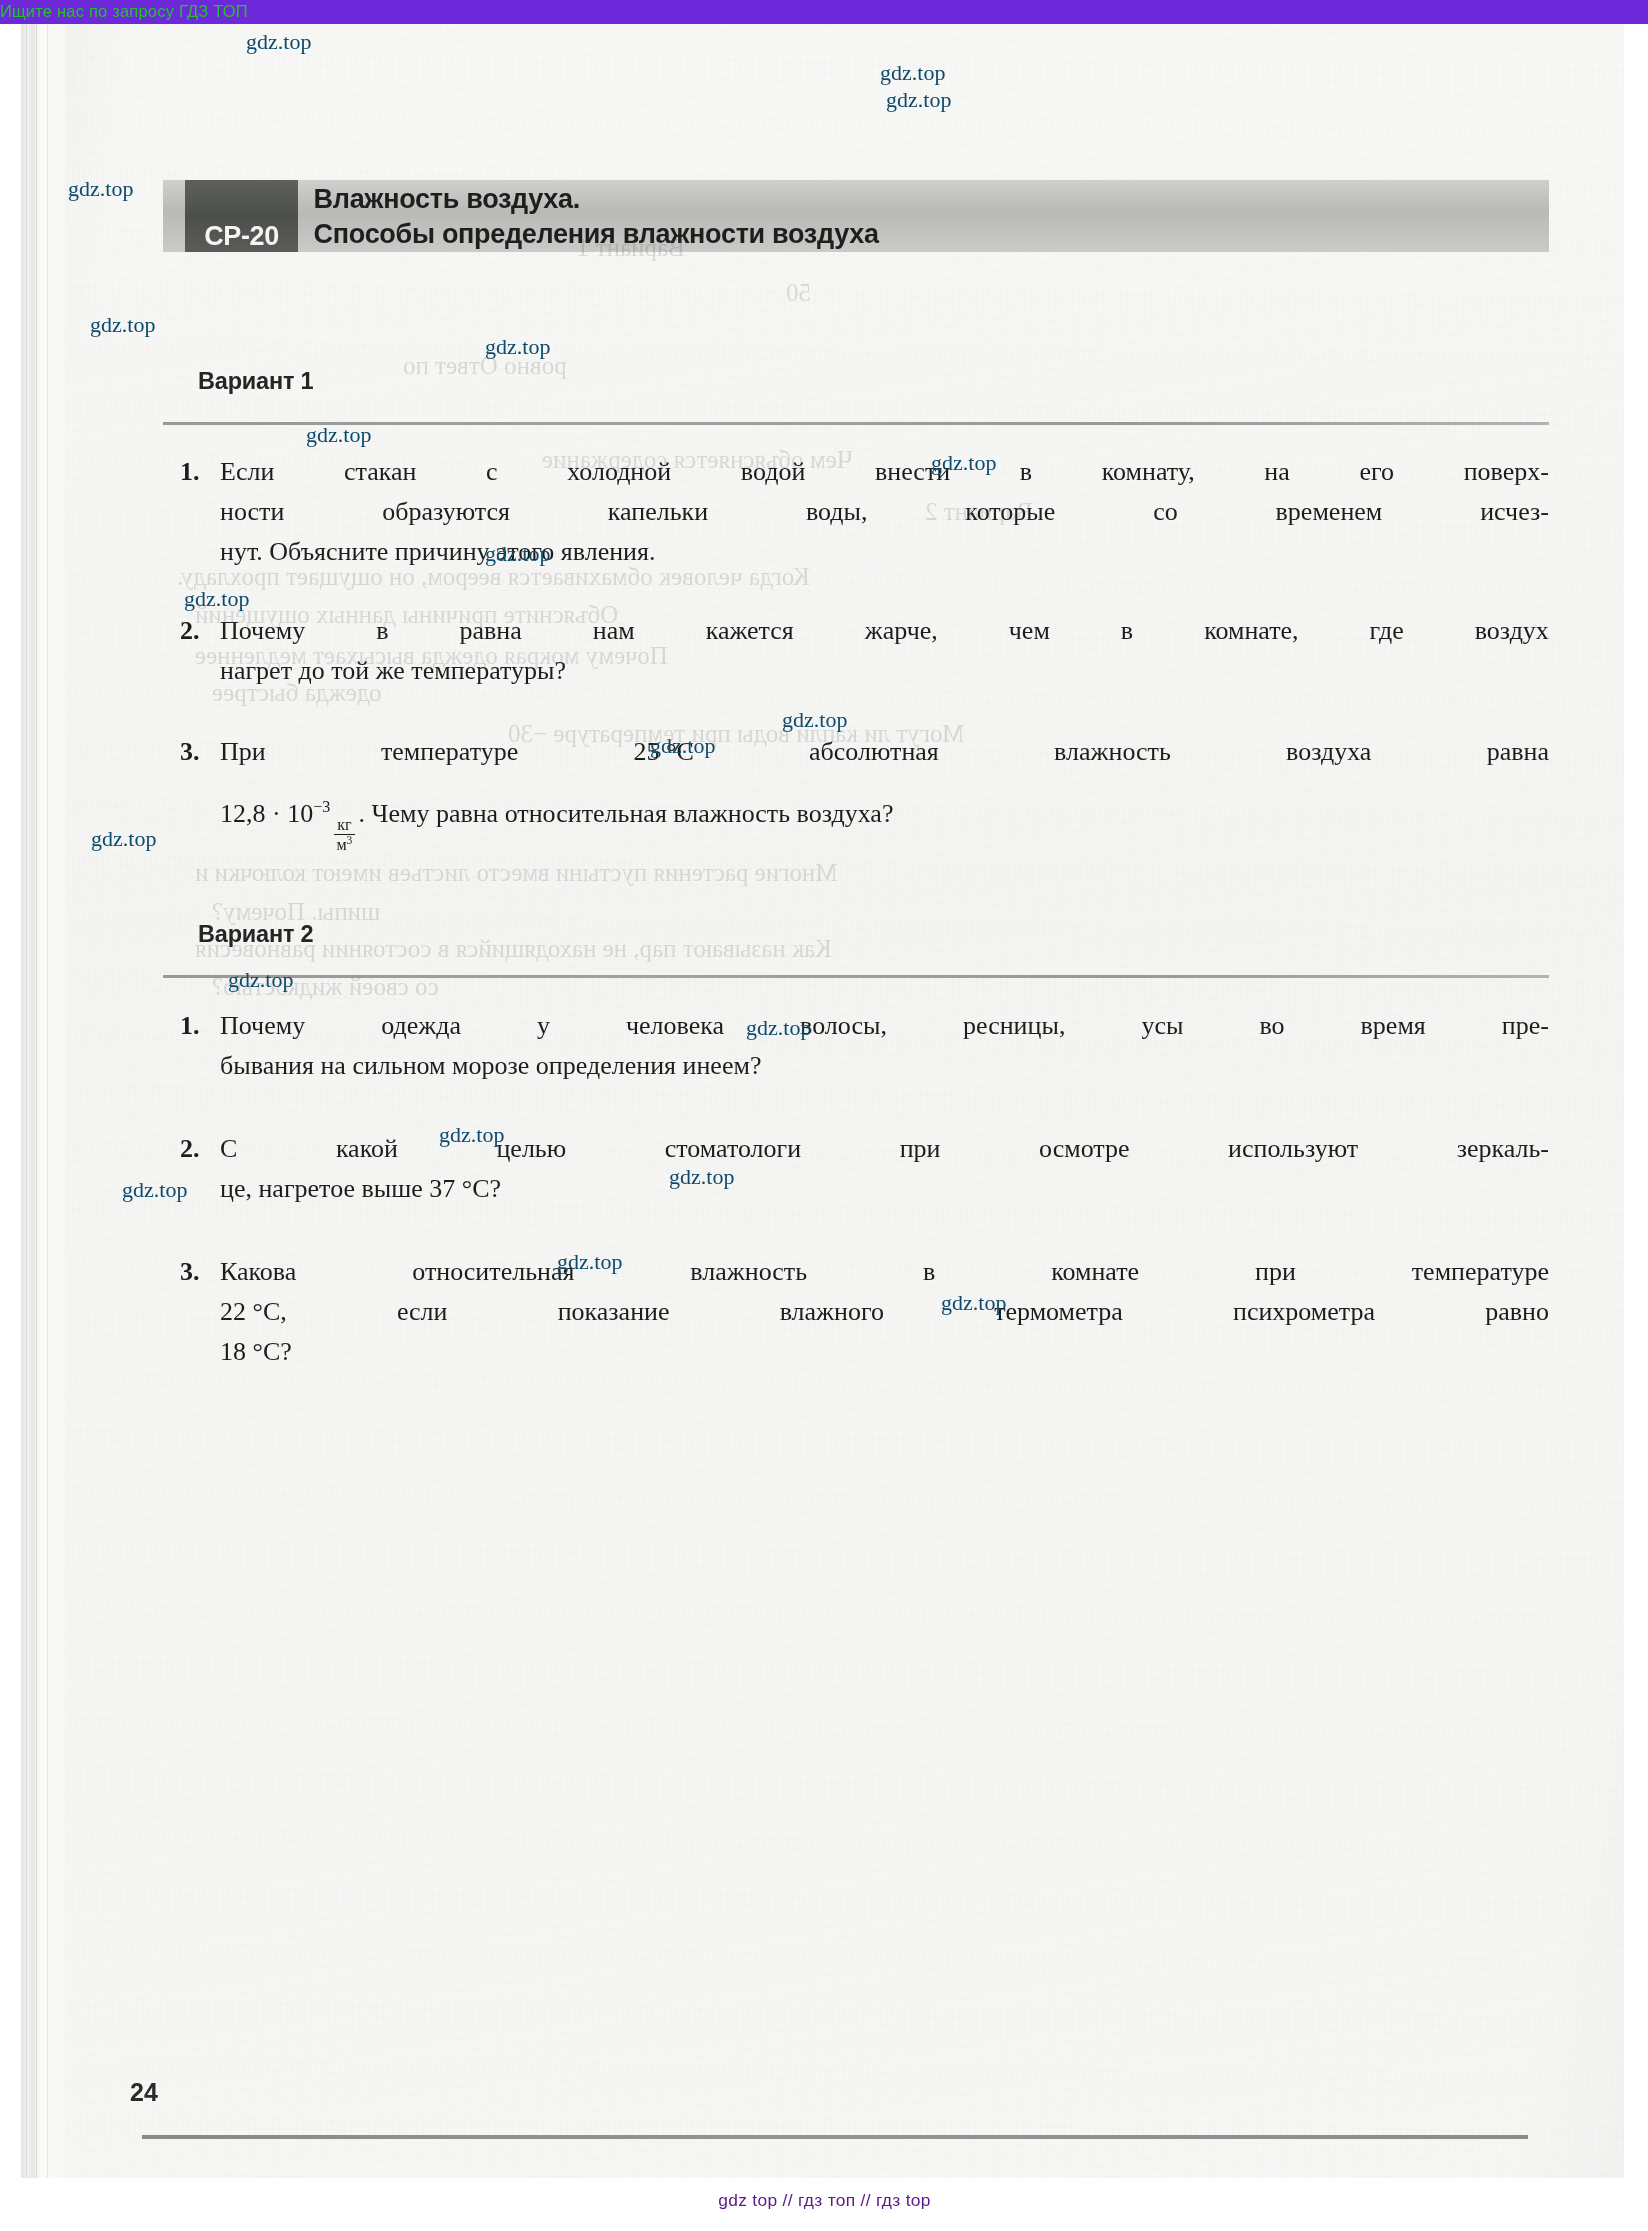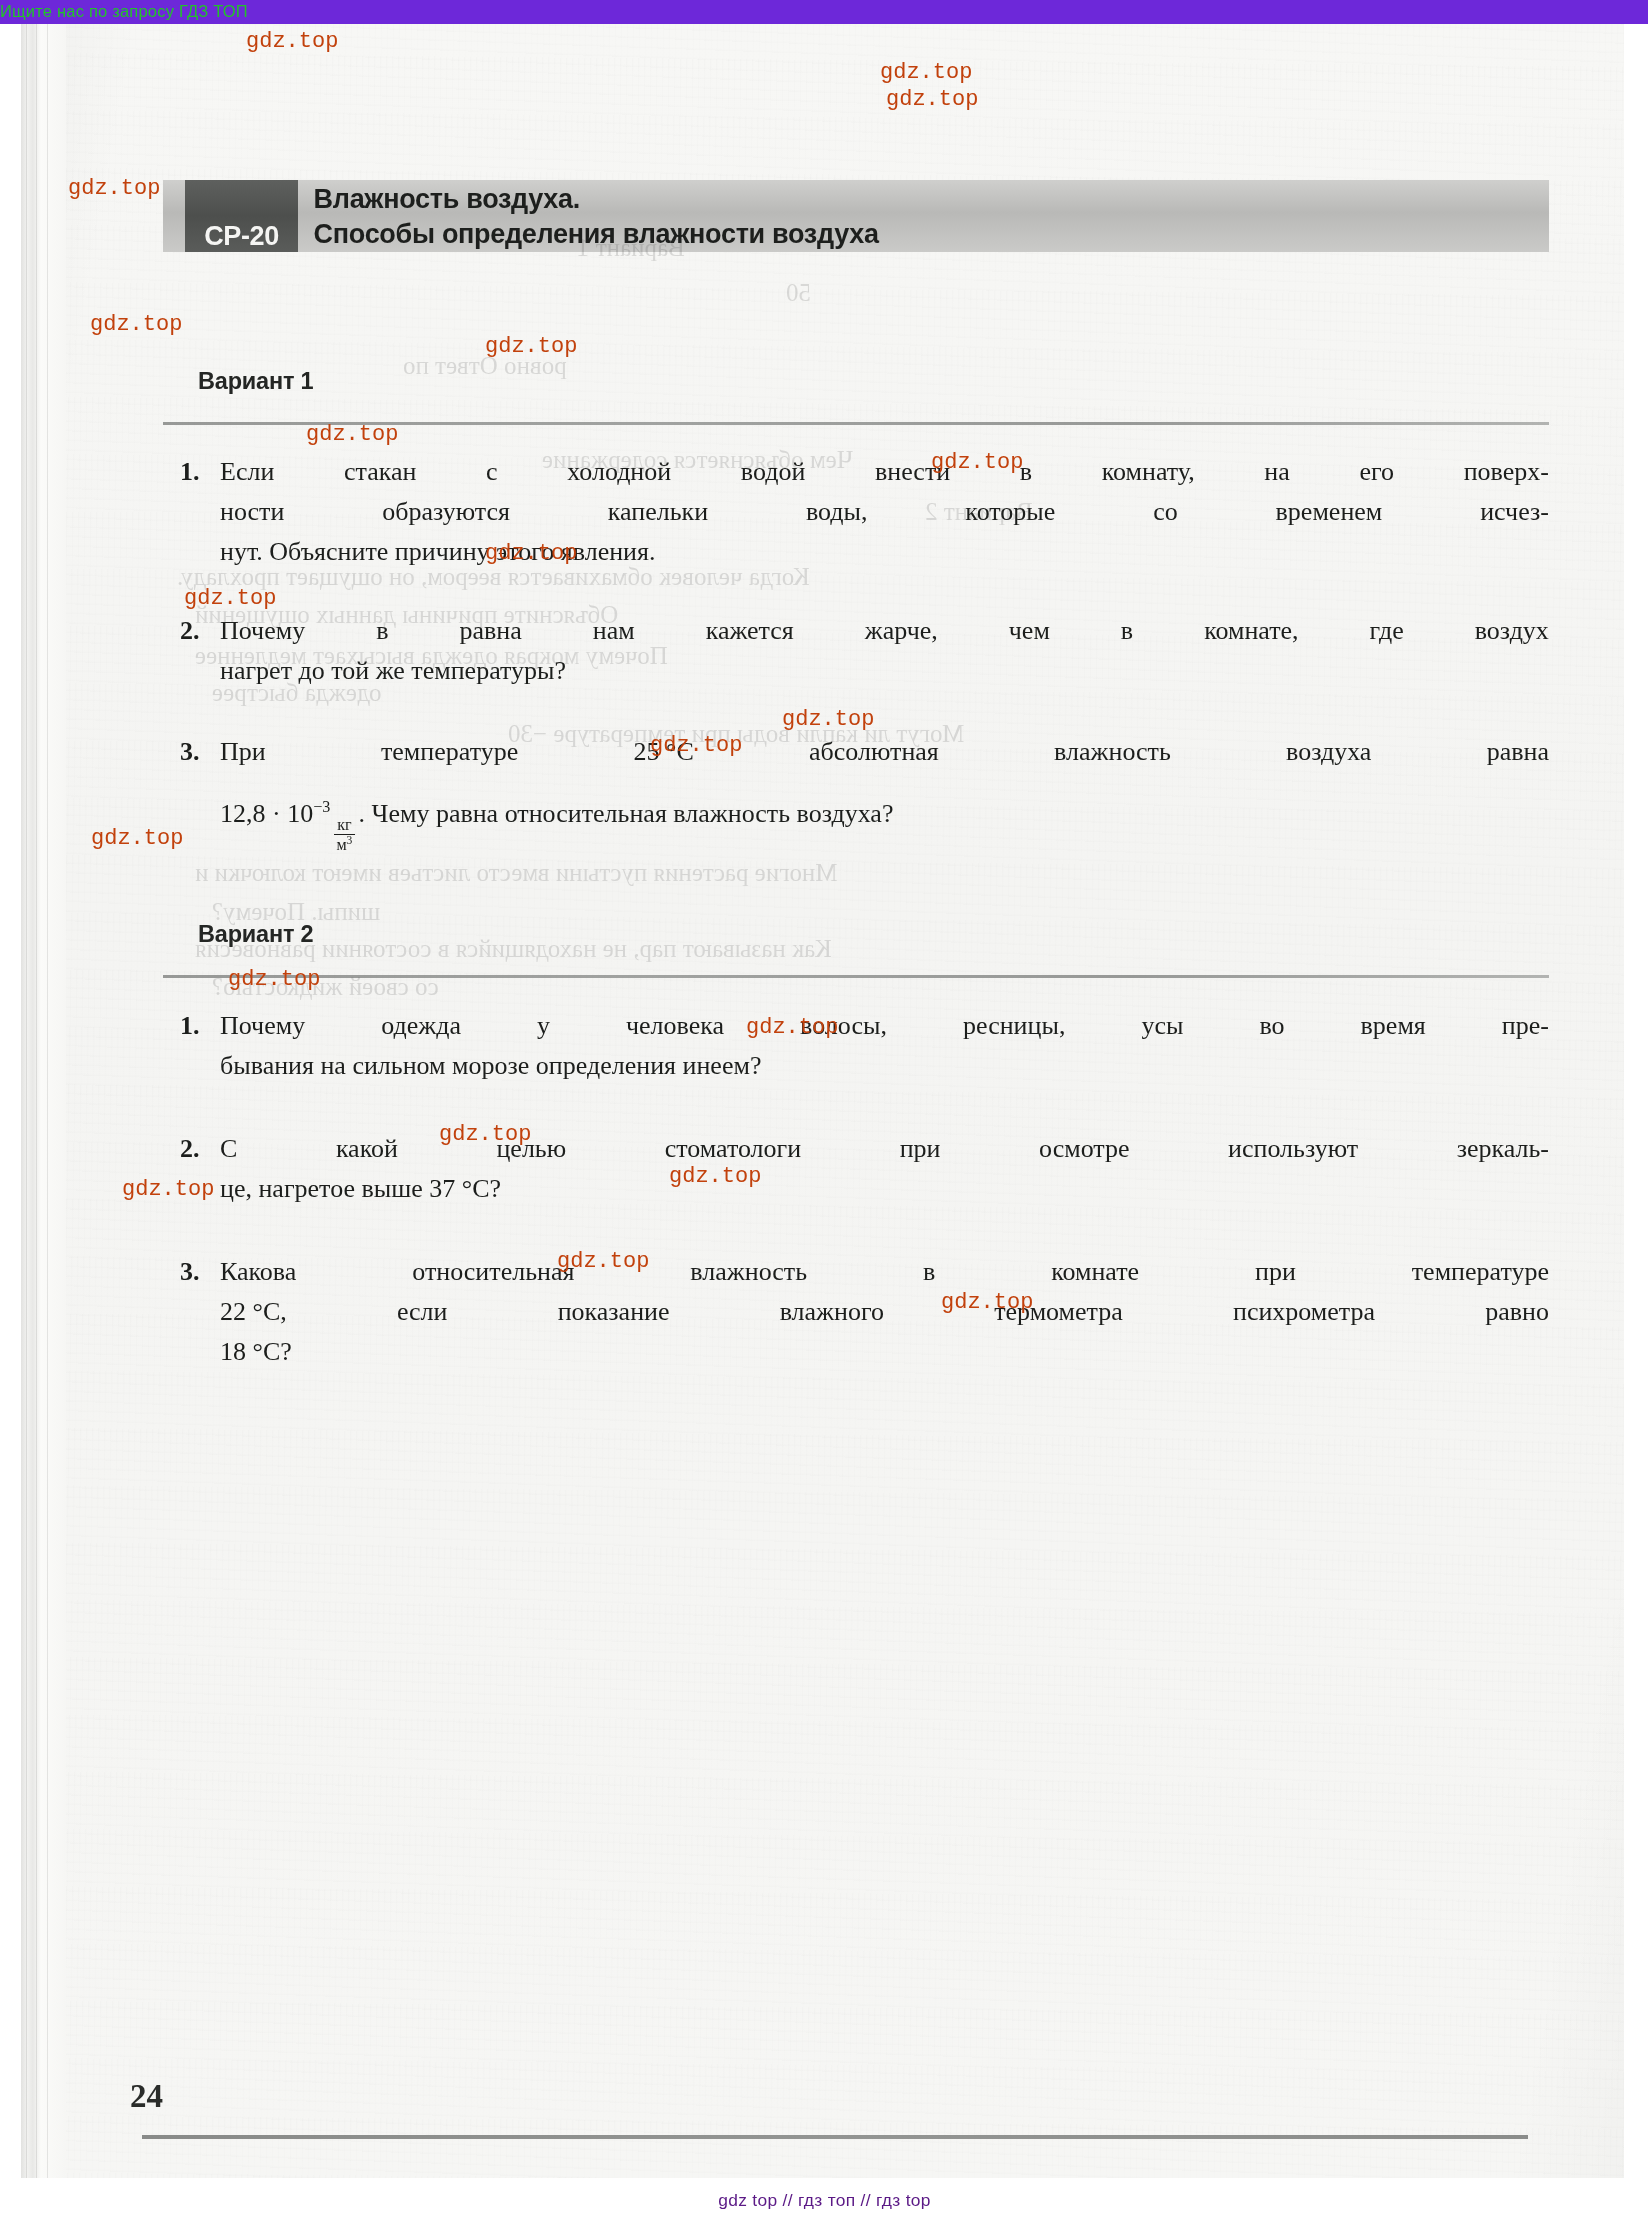--- a/index.html
+++ b/index.html
@@ -196,23 +196,23 @@
   .frac .num { padding: 0 2.6px; }
   .frac .den { padding: 0 2.6px; border-top: 1.7px solid #1c1e1c; }
   sup { font-size: 0.62em; vertical-align: super; }
   .sub3 { font-size: 0.72em; vertical-align: super; }
 
   
   .page-number {
     position: absolute;
     left: 130px;
     top: 2078px;
-    font-family: Liberation Serif, serif;
+    font-family: Liberation Sans, sans-serif;
     font-weight: bold;
-    font-size: 33px;
+    font-size: 25px;
     color: #2a2c2a;
   }
   .bottom-rule {
     position: absolute;
     left: 142px;
     top: 2135px;
     width: 1386px;
     height: 4.3px;
     background: linear-gradient(90deg,
       rgba(118,120,118,0.85) 0%,
@@ -231,23 +231,23 @@
   .footer .footer-text {
     font-family: "Liberation Sans", sans-serif;
     font-size: 17.4px;
     color: #5b1a86;
     letter-spacing: 0.3px;
   }
 
   
   .wm {
     position: absolute;
-    font-family: Liberation Mono, monospace;
+    font-family: Liberation Serif, serif;
     font-size: 22px;
-    color: #c2410c;
+    color: #0c4a6e;
     white-space: nowrap;
     z-index: 30;
     pointer-events: none;
   }
 
   
   .ghost {
     position: absolute;
     font-family: "Liberation Serif", serif;
     font-size: 25px;

